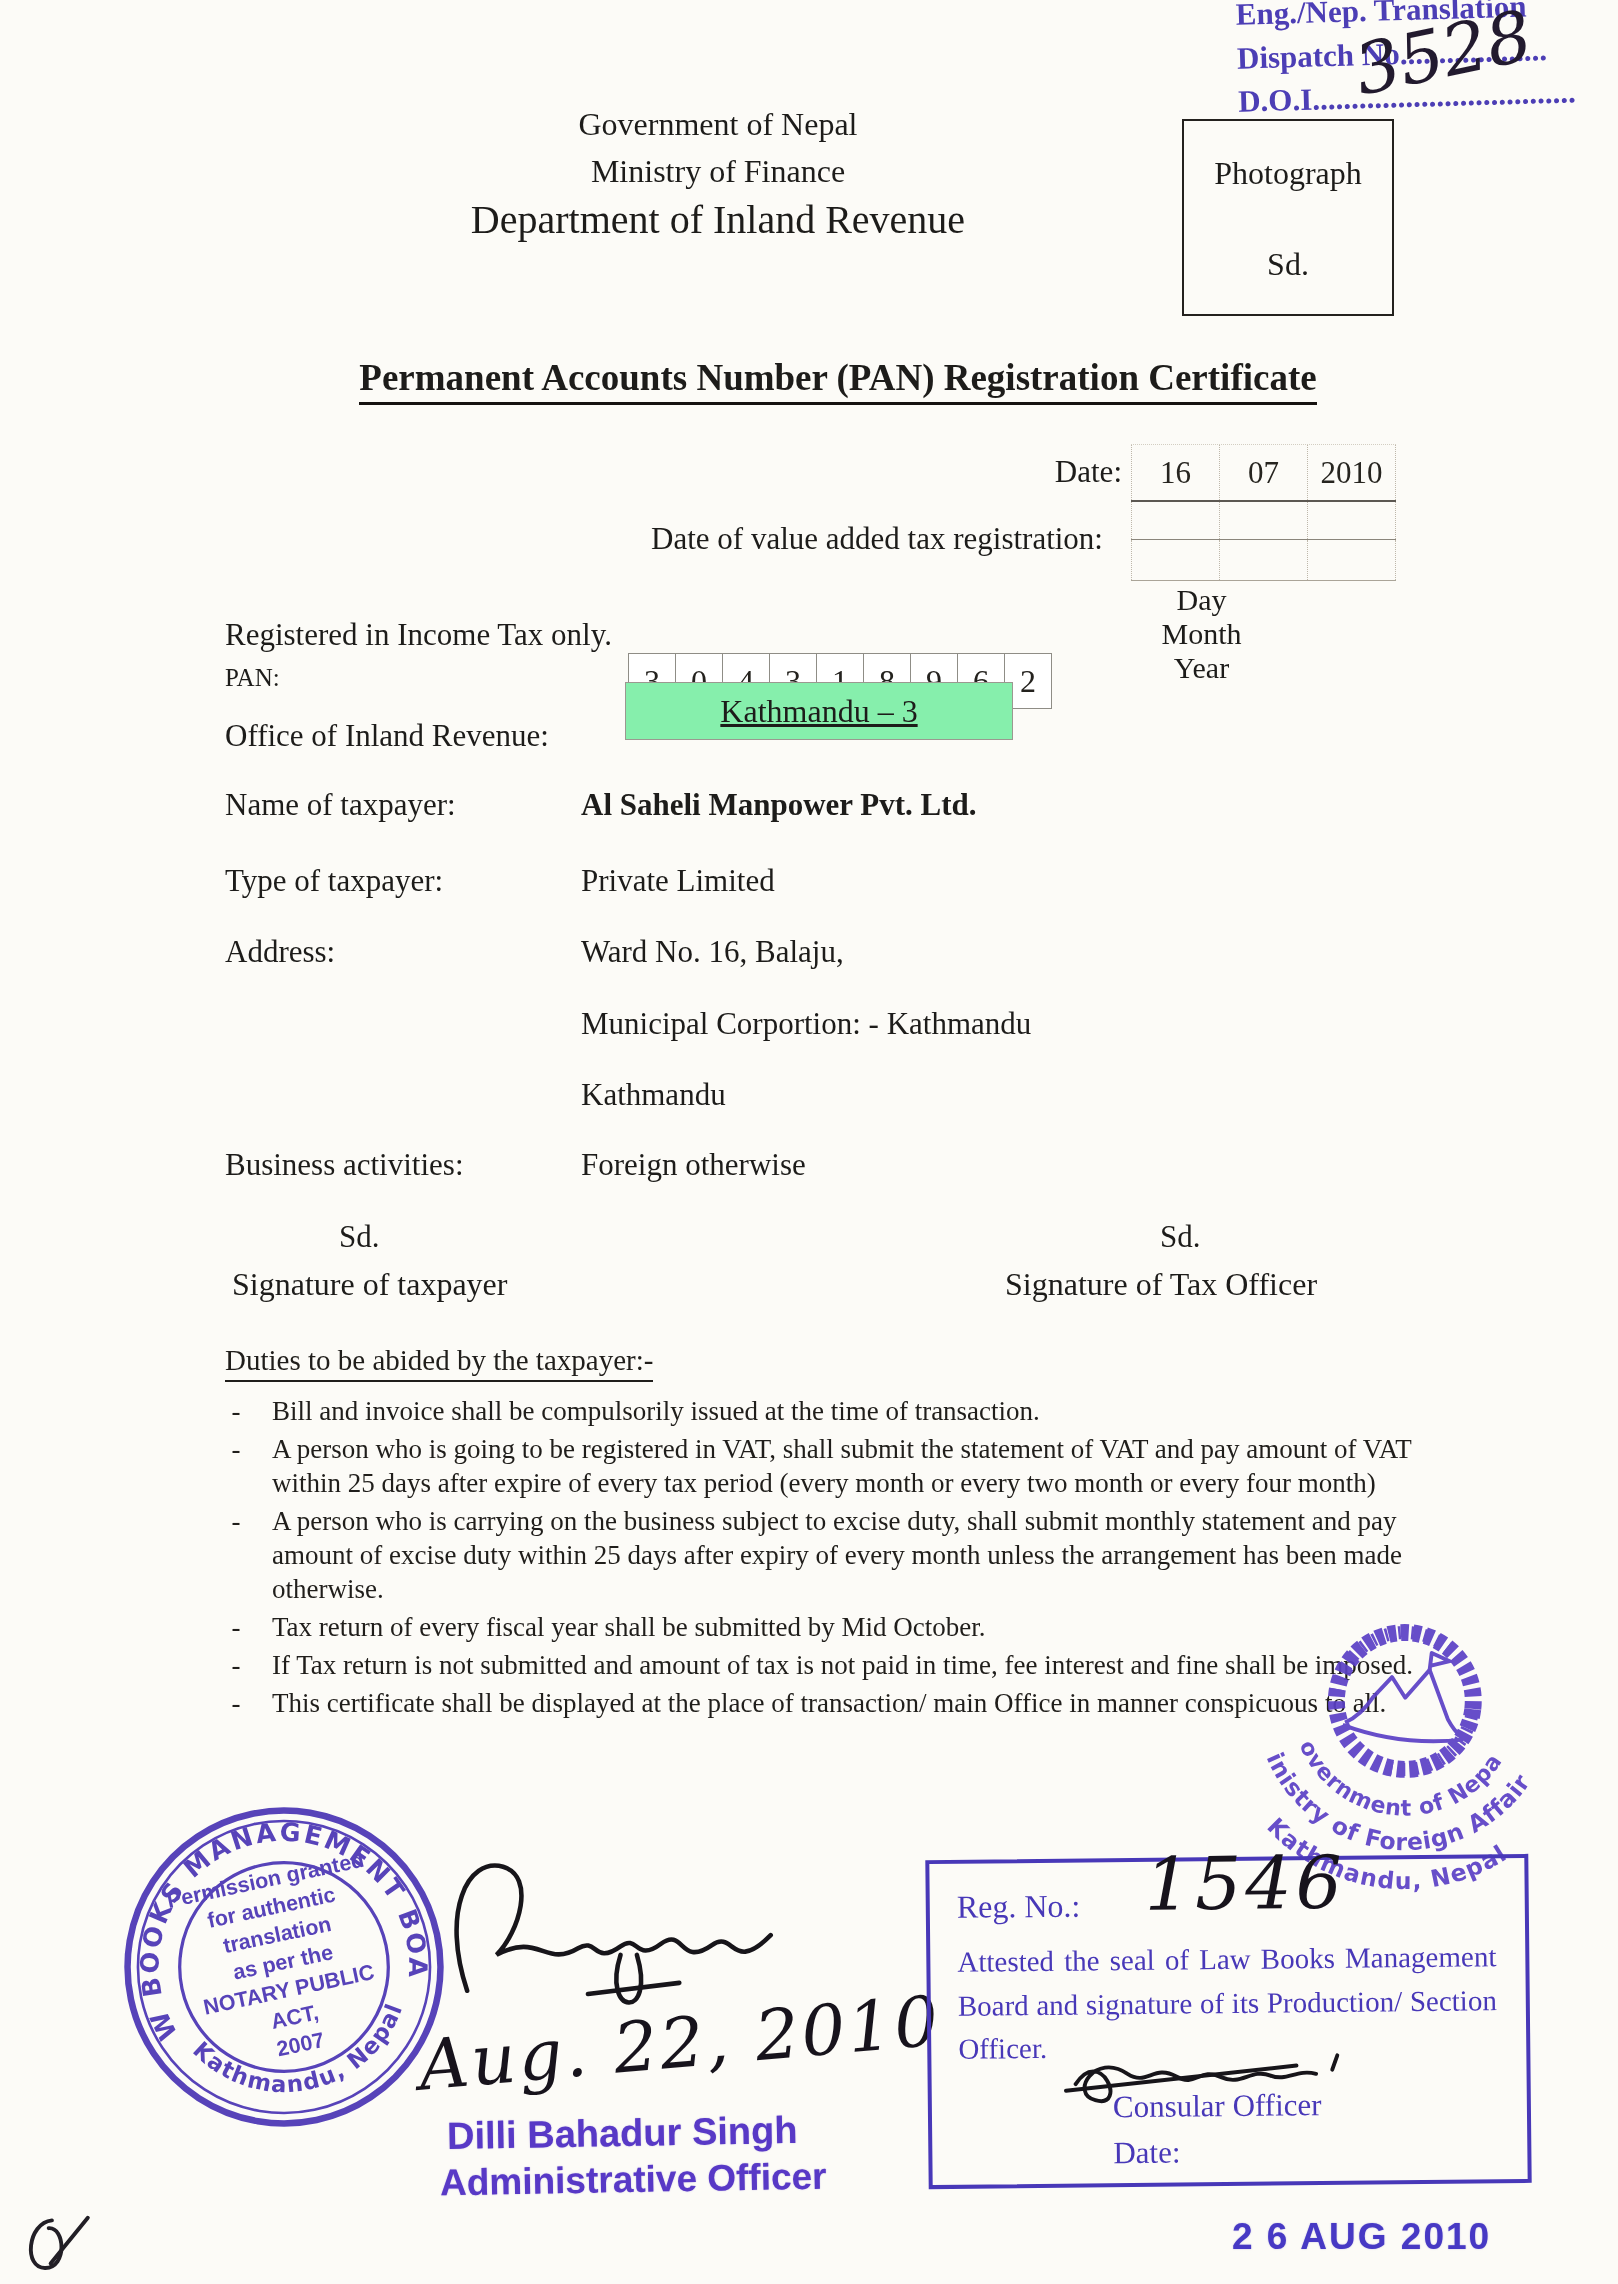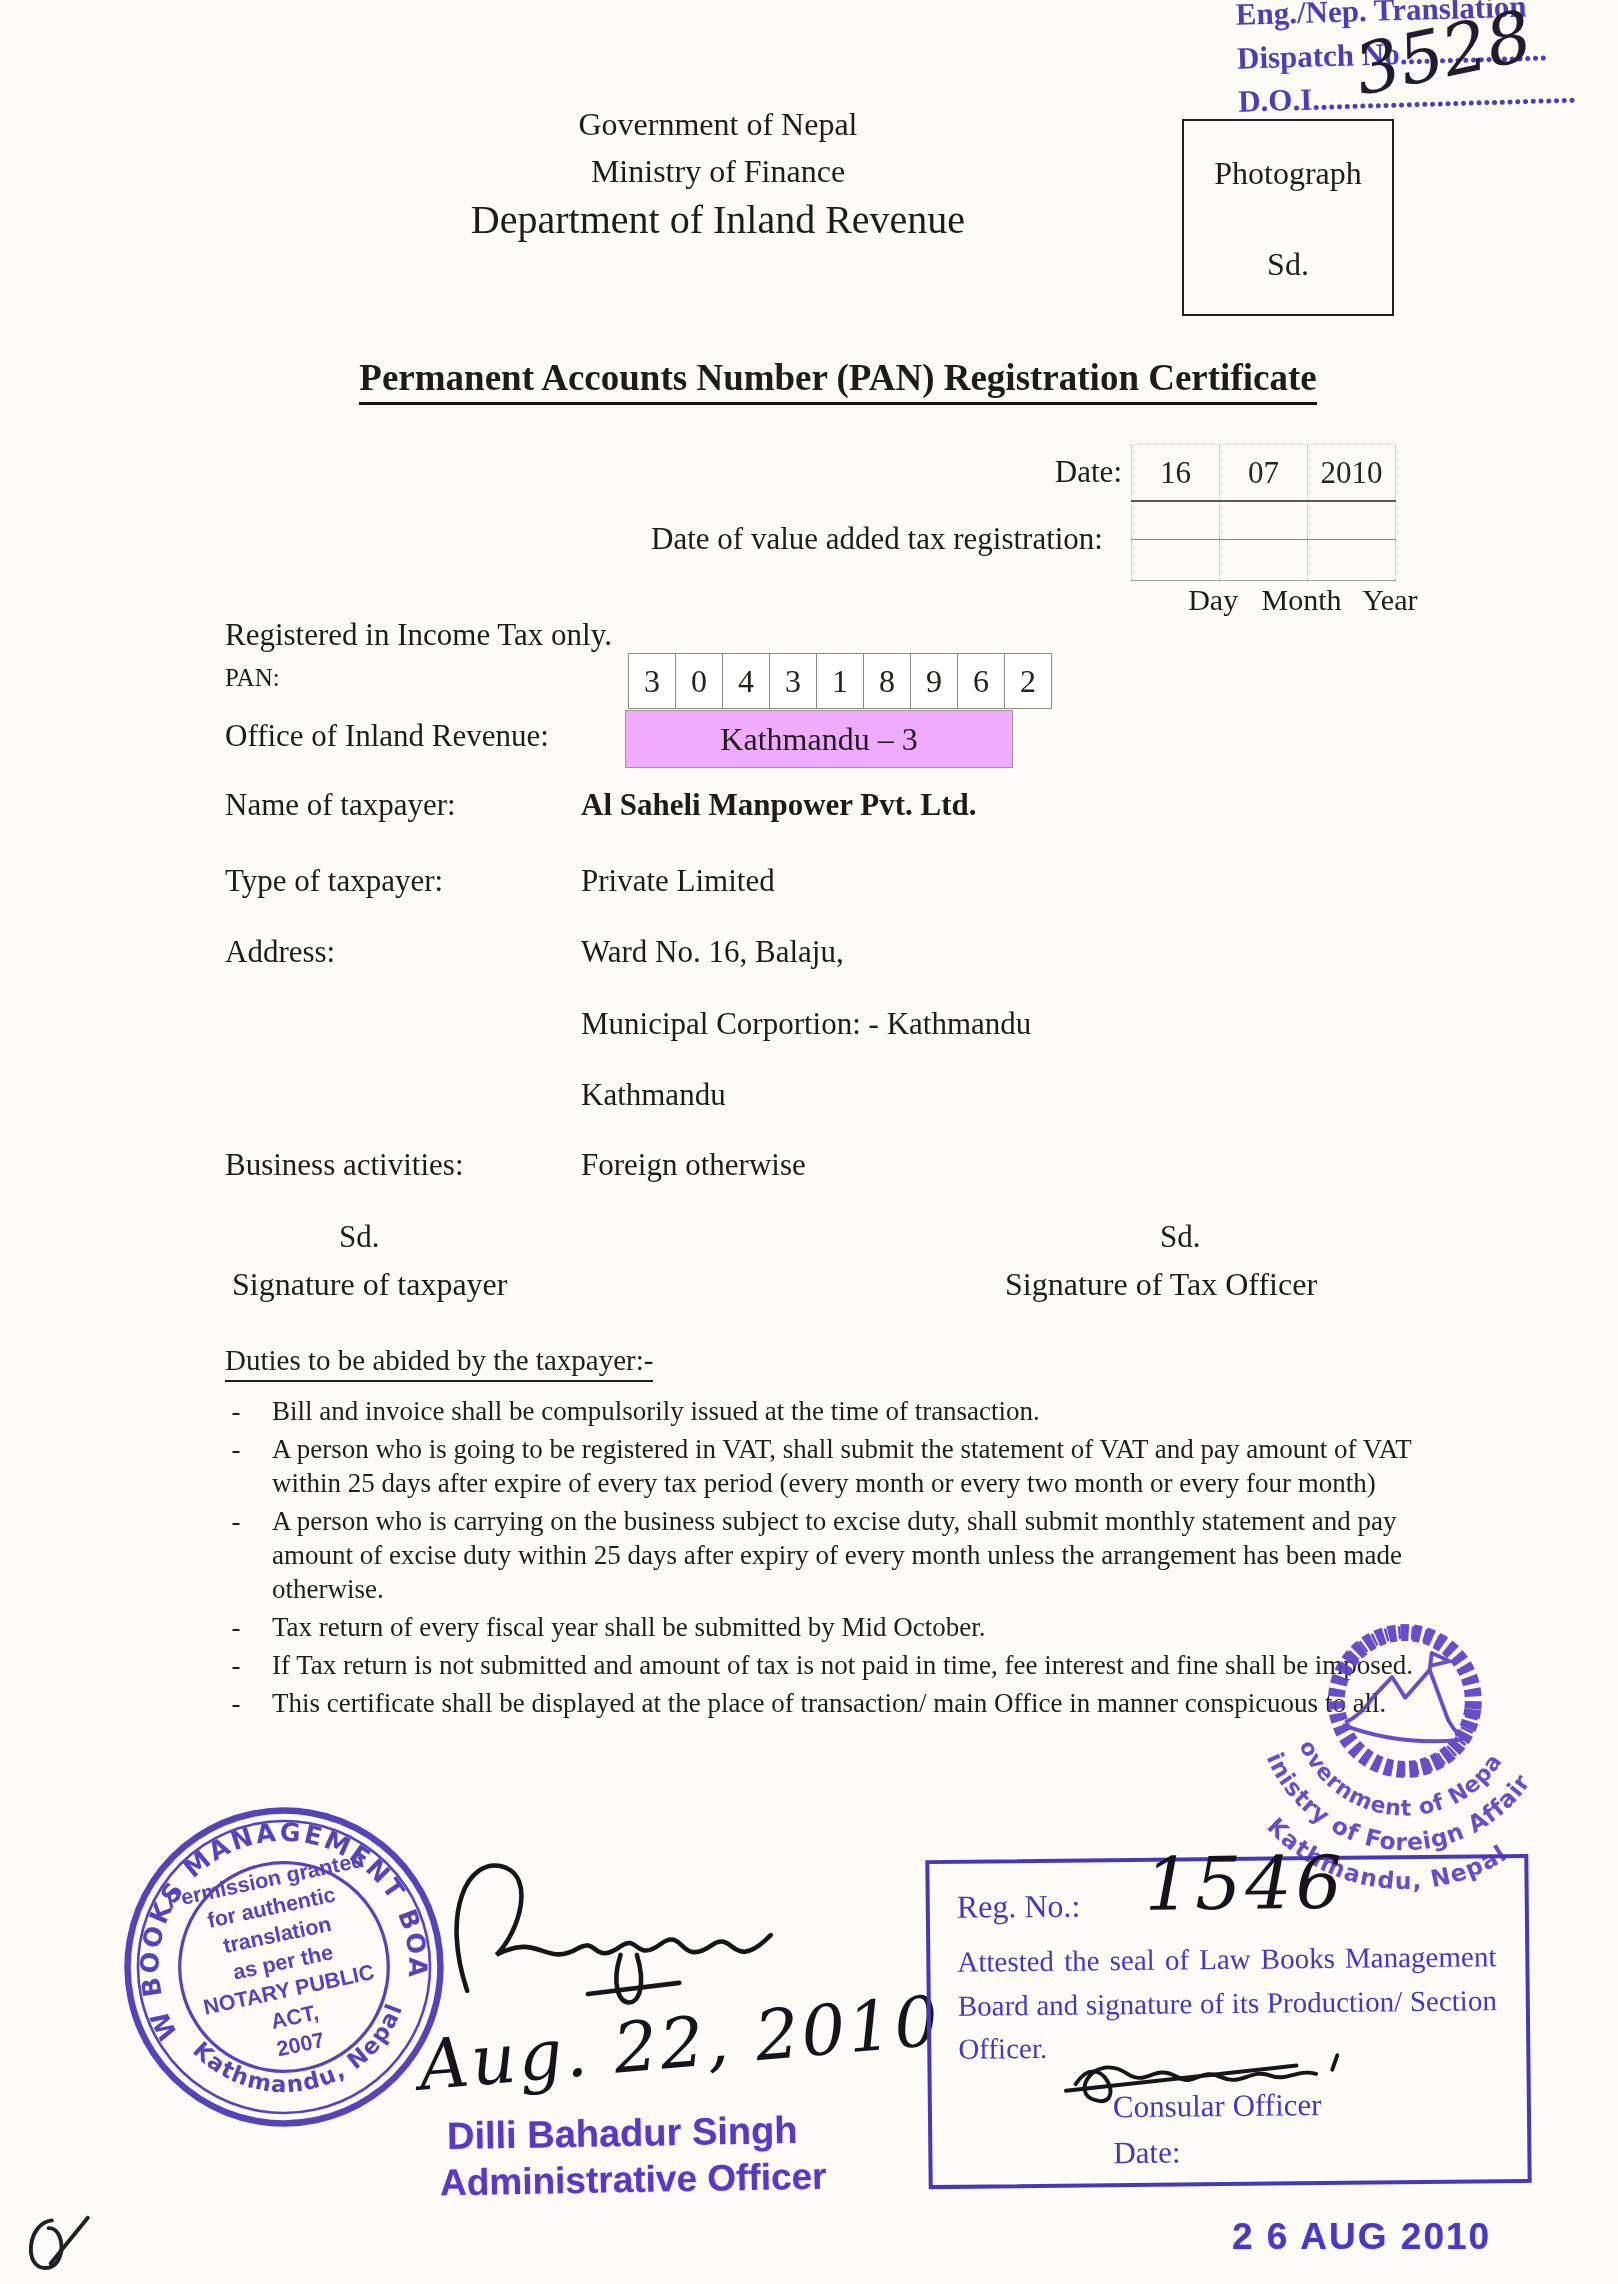--- a/index.html
+++ b/index.html
@@ -35,32 +35,32 @@
   
   #date-label{left:914px;top:454px;width:208px;text-align:right;font-size:31px;}
   #vat-label{left:516px;top:521px;width:587px;text-align:right;font-size:31px;}
   #date-grid{left:1131px;top:444px;width:265px;}
   .dg-row{display:flex;}
   .dg-row>div{flex:1;border-left:1.3px dotted #beb7aa;display:flex;align-items:center;justify-content:center;}
   .dg-row>div:last-child{border-right:1.3px dotted #beb7aa;}
   #dg-r1{height:55px;border-top:1.3px dotted #d3cec2;border-bottom:2px solid #5c5852;font-size:31px;color:#26241f;}
   #dg-r2{height:37px;border-bottom:1.3px solid #8a857b;}
   #dg-r3{height:40px;border-bottom:1.3px solid #aaa498;}
-  #dmy-row{left:1169px;top:583px;width:265px;display:flex;}
+  #dmy-row{left:1069px;top:583px;width:265px;display:flex;flex-direction:column;}
   #dmy-row>div{flex:1;text-align:center;font-size:30px;}
 
   
   #income-note{left:225px;top:617px;font-size:31px;}
   #pan-label{left:225px;top:664px;font-size:25px;}
   #pan-row{left:628px;top:653px;display:flex;border:1.3px solid #8f8d86;border-left:none;background:#fff;}
   #pan-row>div{width:46px;height:54px;border-left:1.3px solid #8f8d86;display:flex;
       align-items:center;justify-content:center;font-size:32px;color:#24221e;}
   #office-label{left:225px;top:718px;font-size:31px;}
-  #office-box{left:625px;top:710px;width:386px;height:56px;border:1.3px solid #9b9890;background:#f0abfc;
-      display:flex;align-items:center;justify-content:center;font-size:32px;}
+  #office-box{left:625px;top:682px;width:386px;height:56px;border:1.3px solid #9b9890;background:#86efac;
+      display:flex;align-items:center;justify-content:center;font-size:32px;text-decoration:underline;}
 
   
   .flabel{left:225px;font-size:31px;}
   .fvalue{left:581px;font-size:31px;}
 
   
   .sd{font-size:31px;}
   .siglabel{font-size:32px;}
 
   

